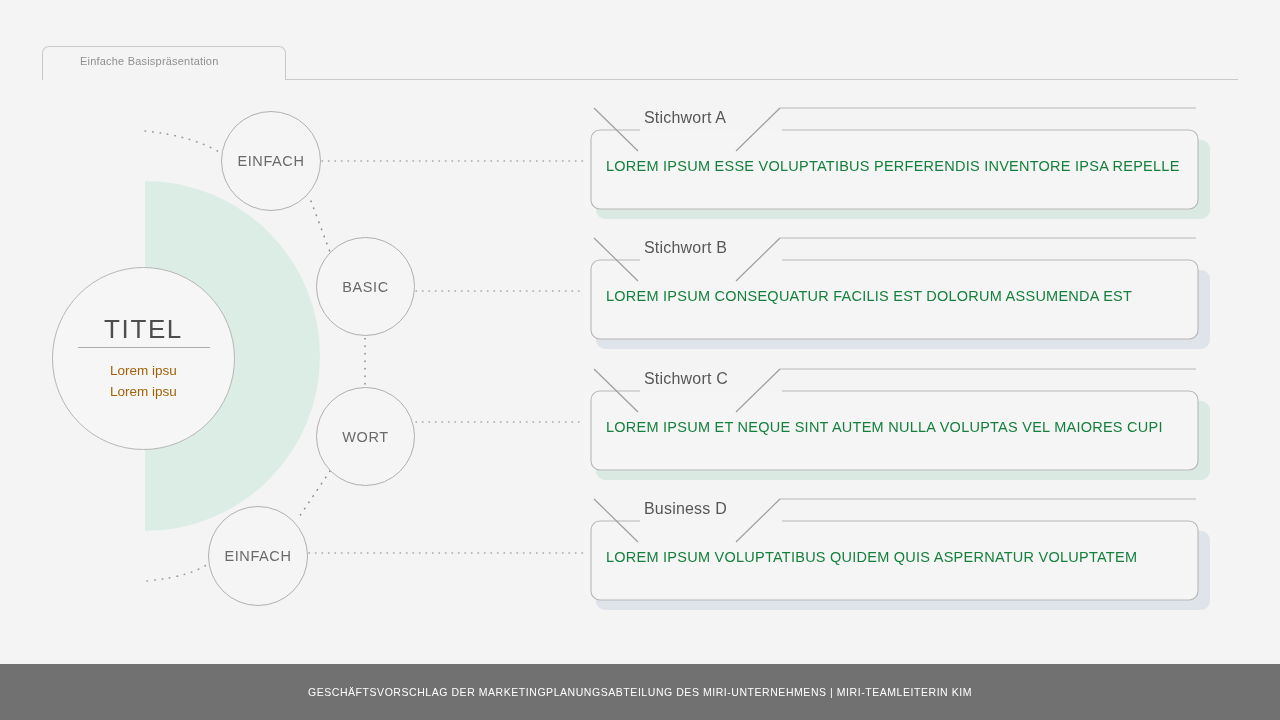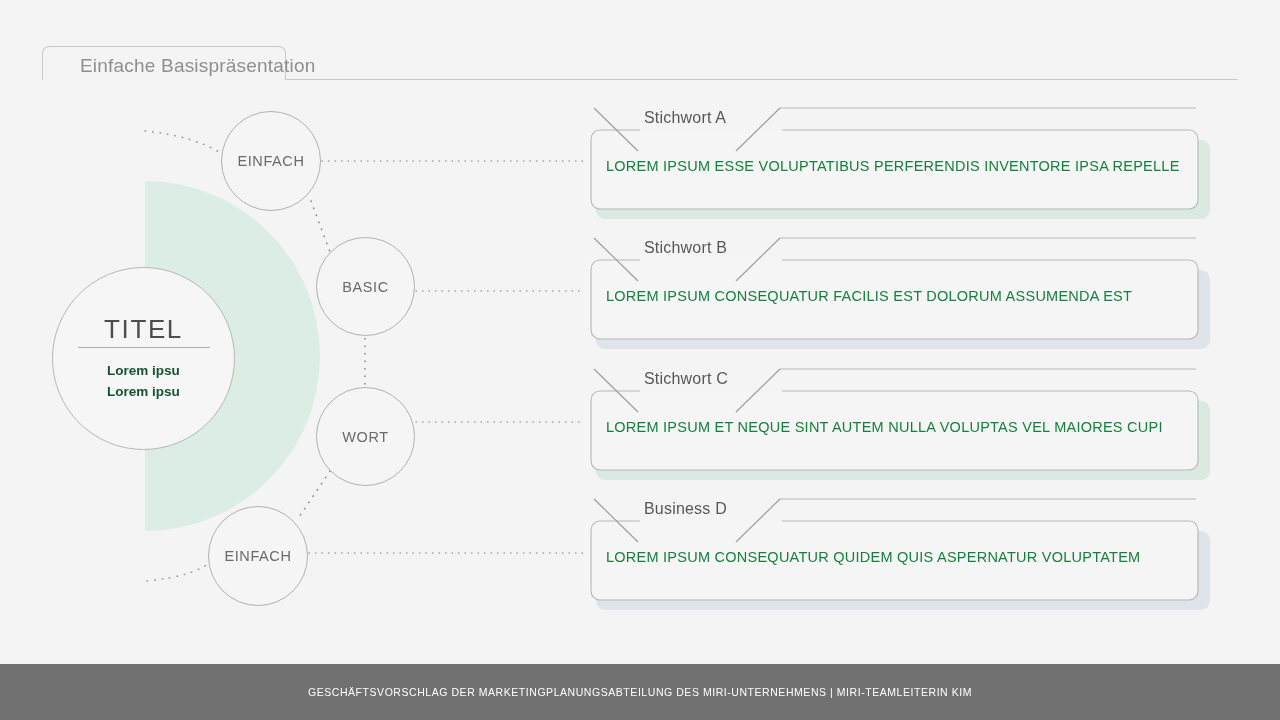--- a/index.html
+++ b/index.html
@@ -26,21 +26,21 @@
     border: 1px solid #c9c9c9;
     border-bottom: none;
     border-top-left-radius: 7px;
     border-top-right-radius: 7px;
     box-sizing: border-box;
   }
   .header-tab-label {
     position: absolute;
     left: 80px;
     top: 55px;
-    font-size: 19px;
+    font-size: 11px;
     color: #8f8f8f;
     letter-spacing: 0.2px;
     white-space: nowrap;
   }
   .header-rule {
     position: absolute;
     left: 286px;
     top: 79px;
     width: 952px;
     height: 1px;
@@ -92,24 +92,23 @@
     margin-bottom: 5px;
   }
   .title-divider {
     width: 132px;
     height: 1px;
     background: #adadad;
     margin-bottom: 12px;
   }
   .title-sub {
     font-size: 13.5px;
-    color: #14532d;
+    color: #a16207;
     line-height: 21px;
     text-align: center;
-    font-weight: bold;
   }
 
   
   .node {
     position: absolute;
     border-radius: 50%;
     border: 1px solid #b0b0b0;
     background: #f6f5f6;
     box-sizing: border-box;
     display: flex;
@@ -282,20 +281,20 @@
   <div class="card-wrap" style="left:584px; top:521px;">
     <div class="card-shadow" style="background: rgb(223, 227, 234); border: 1px solid rgb(223, 227, 234);"></div>
     <div class="card-body"></div>
     <svg class="card-svg" viewBox="0 0 626 104">
       <path d="M56,22 L16,22 A9,9 0 0,0 7,31 L7,92 A9,9 0 0,0 16,101 L605,101 A9,9 0 0,0 614,92 L614,31 A9,9 0 0,0 605,22 L198,22" fill="none" stroke="#b7b7b7" stroke-width="1.1"></path>
       <line x1="10" y1="0" x2="54" y2="43" stroke="#9e9e9e" stroke-width="1.2"></line>
       <line x1="152" y1="43" x2="196" y2="0" stroke="#9e9e9e" stroke-width="1.2"></line>
       <line x1="196" y1="0" x2="612" y2="0" stroke="#b7b7b7" stroke-width="1.1"></line>
     </svg>
     <div class="card-title">Business D</div>
-    <div class="card-text">LOREM IPSUM CONSEQUATUR QUIDEM QUIS ASPERNATUR VOLUPTATEM</div>
+    <div class="card-text">LOREM IPSUM VOLUPTATIBUS QUIDEM QUIS ASPERNATUR VOLUPTATEM</div>
   </div>
 
   <div class="footer">
     <div class="footer-text">GESCHÄFTSVORSCHLAG DER MARKETINGPLANUNGSABTEILUNG DES MIRI-UNTERNEHMENS | MIRI-TEAMLEITERIN KIM</div>
   </div>
 
 </div>
 
 </body></html>

